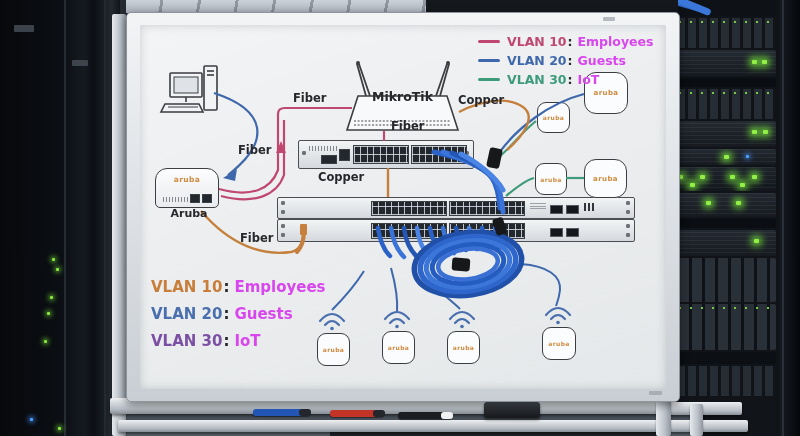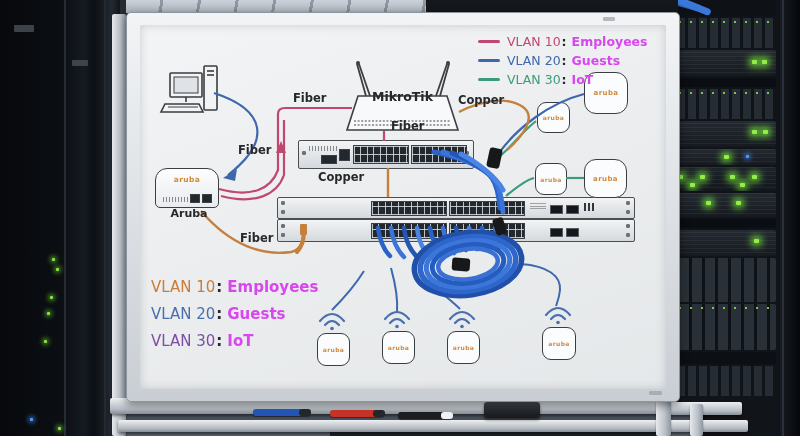--- a/index.html
+++ b/index.html
@@ -73,21 +73,21 @@
      background:linear-gradient(#fdfdfe,#e9ebee);border:1.6px solid #3c3e42;}
   .aruba-txt{color:#d08a3e;font-weight:700;letter-spacing:.4px;}
   .ap{background:#fbfcfd;border:1.6px solid #3a3d42;display:flex;align-items:center;justify-content:center;z-index:3;}
   
   .lbl{z-index:5;color:#26282c;font-size:11.5px;font-weight:600;white-space:nowrap;}
   #mik-label{z-index:5;font-size:12.5px;font-weight:600;color:#26282c;text-align:center;}
   #ctl-label{z-index:5;font-size:11px;font-weight:600;color:#26282c;text-align:center;line-height:13px;}
   .legend{z-index:5;}
   .legend-row{display:flex;align-items:center;margin-bottom:4px;font-size:12.5px;}
   .legend .dash{width:22px;height:3px;margin-right:7px;border-radius:2px;}
-  .vl{font-weight:400;}
+  .vl{font-weight:700;}
   .sep{margin:0 5px 0 1px;font-weight:700;color:#26282c;}
   .nm{font-weight:700;color:#d946ef;}
   #legend-bottom .legend-row{font-size:15px;margin-bottom:9px;}
   #diagram-svg{left:0;top:0;z-index:4;pointer-events:none;}
 </style>
 </head>
 <body>
 
 <div class="scene">
 

